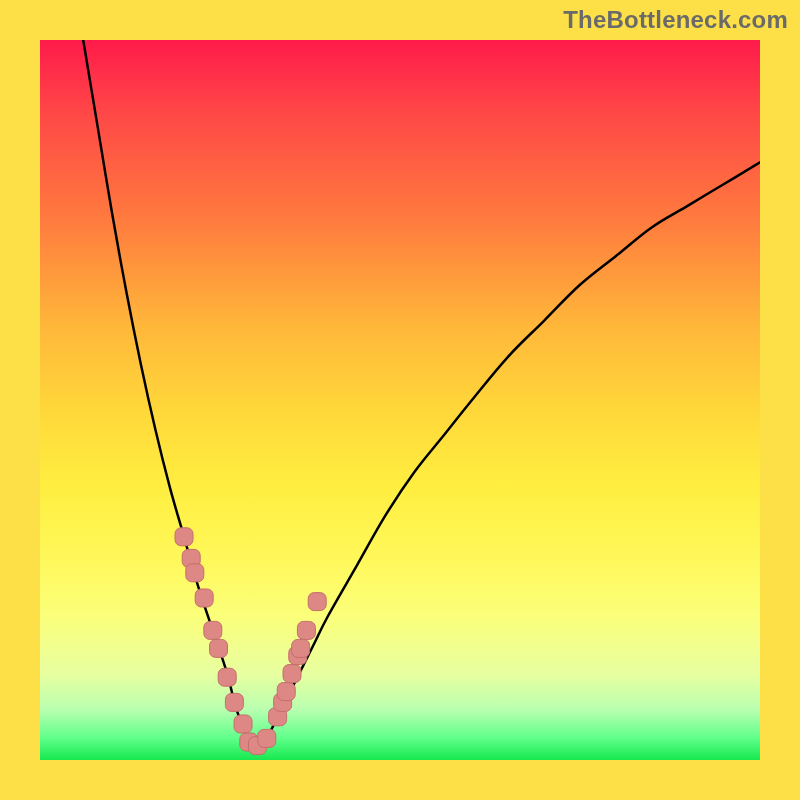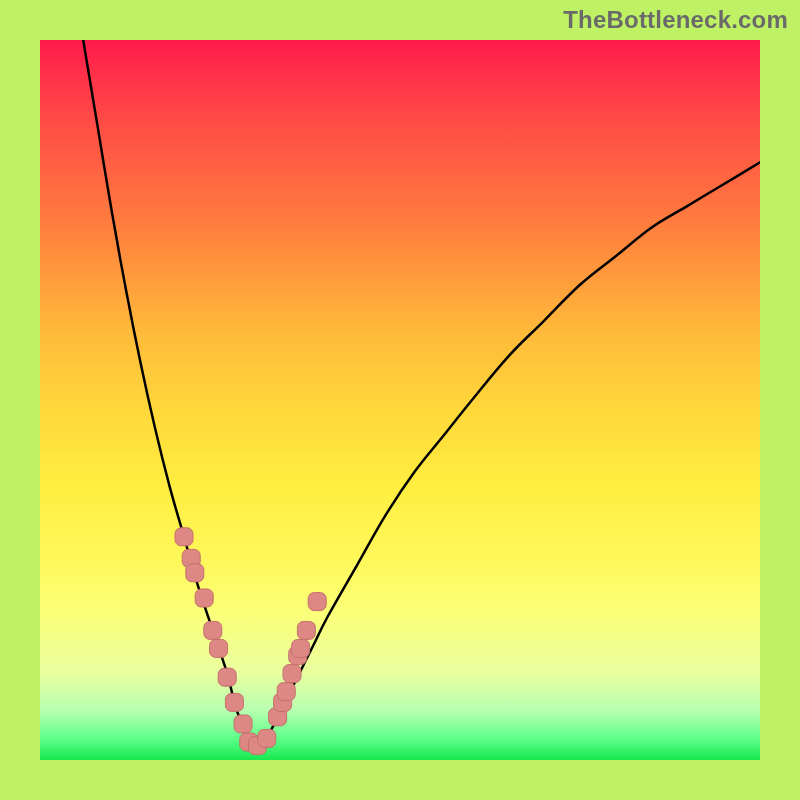--- a/index.html
+++ b/index.html
@@ -9,21 +9,21 @@
     height: 800px;
     background: #000;
     overflow: hidden;
   }
   .frame {
     position: absolute;
     left: 0;
     top: 0;
     width: 800px;
     height: 800px;
-    background: #bef264;
+    background: #fde047;
   }
   .plot {
     position: absolute;
     left: 40px;
     top: 40px;
     width: 720px;
     height: 720px;
     overflow: hidden;
   }
   .gradient {

